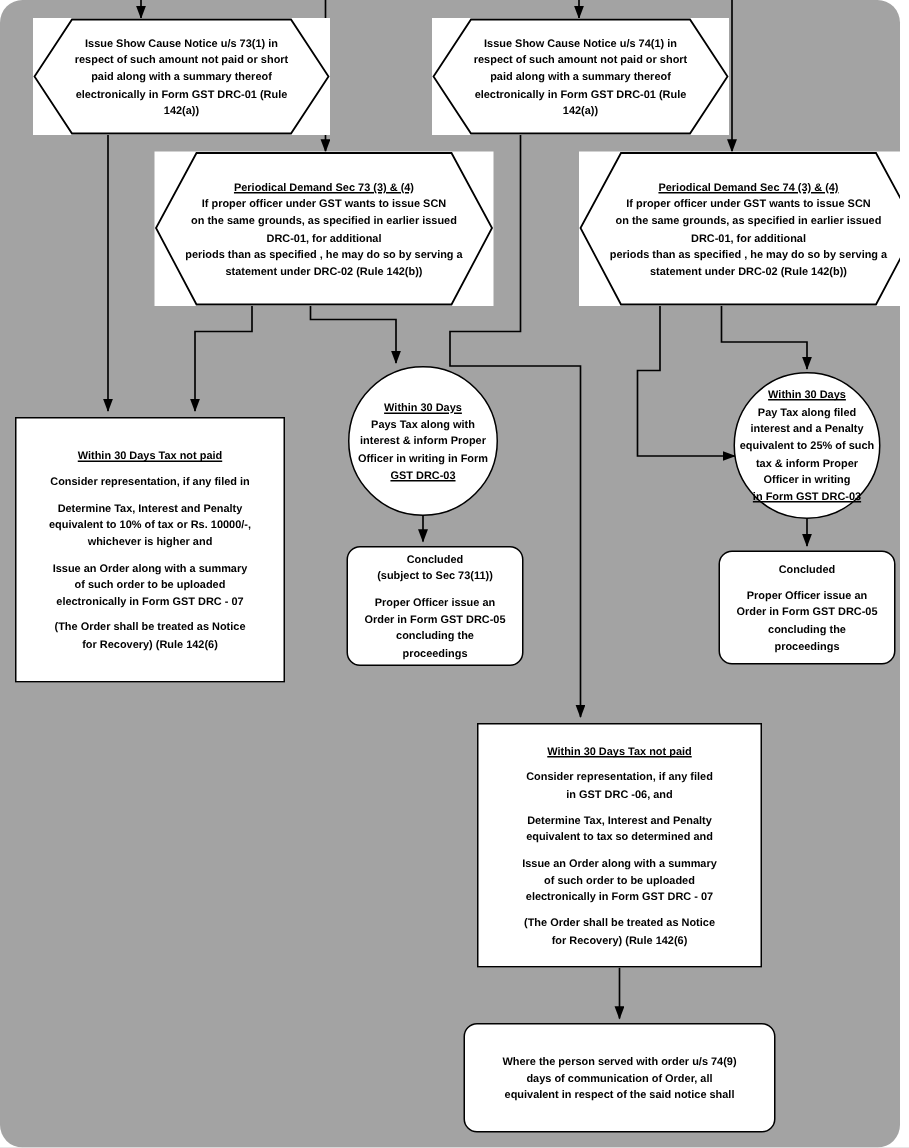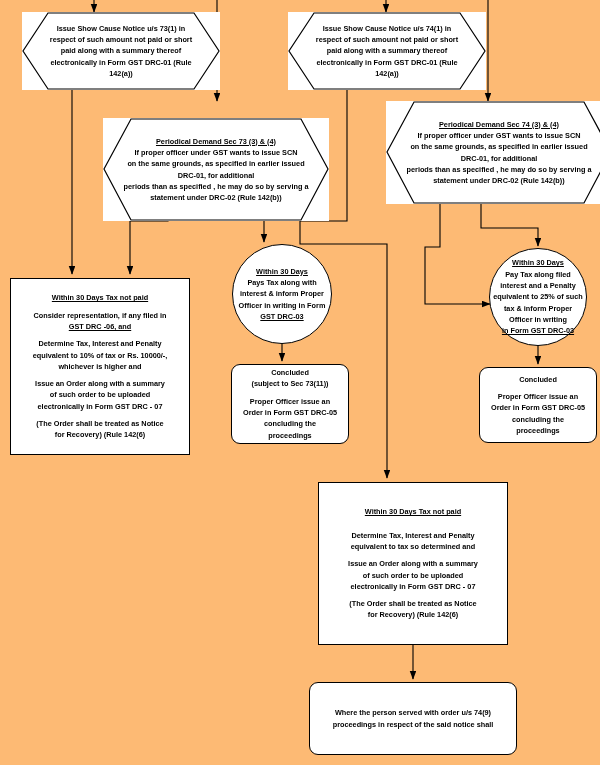--- a/index.html
+++ b/index.html
@@ -8,22 +8,23 @@
     background: #ffffff;
   }
   body {
     font-family: "Liberation Sans", sans-serif;
     -webkit-font-smoothing: antialiased;
   }
   #canvas {
     position: relative;
     width: 600px;
     height: 765px;
-    background: #fdba74;
+    background: #a3a3a3;
     overflow: hidden;
+    border-radius: 15px;
   }
   
   #wires {
     position: absolute;
     left: 0; top: 0;
     width: 606px;
     height: 765px;
     pointer-events: none;
   }
   
@@ -141,21 +142,21 @@
     </svg>
     <div class="txt">
       <span class="ln">Issue Show Cause Notice u/s 74(1) in</span>
       <span class="ln">respect of such amount not paid or short</span>
       <span class="ln">paid along with a summary thereof</span>
       <span class="ln">electronically in Form GST DRC-01 (Rule</span>
       <span class="ln">142(a))</span>
     </div>
   </div>
 
-  <div class="node hex" style="left:103px; top:118px; width:226px; height:103px;justify-content:center;">
+  <div class="node hex" style="left:103px; top:101px; width:226px; height:103px;justify-content:center;">
     <svg class="hexshape" viewBox="0 0 226 103" preserveAspectRatio="none">
       <polygon points="28,1 198,1 225,51 198,102 28,102 1,51" fill="#fff" stroke="#000" stroke-width="1.2" vector-effect="non-scaling-stroke"></polygon>
     </svg>
     <div class="txt">
       <span class="ln u hdr">Periodical Demand Sec 73 (3) &amp; (4)</span>
       <span class="ln">If proper officer under GST wants to issue SCN</span>
       <span class="ln">on the same grounds, as specified in earlier issued</span>
       <span class="ln">DRC-01, for additional</span>
       <span class="ln">periods than as specified , he may do so by serving a</span>
       <span class="ln">statement under DRC-02 (Rule 142(b))</span>
@@ -174,21 +175,20 @@
       <span class="ln">periods than as specified , he may do so by serving a</span>
       <span class="ln">statement under DRC-02 (Rule 142(b))</span>
     </div>
   </div>
 
   <div class="node rect" style="left:10px; top:278px; width:180px; height:177px;">
     <div class="txt">
       <span class="ln u hdr">Within 30 Days Tax not paid</span>
       <div class="gap"></div>
       <span class="ln">Consider representation, if any filed in</span>
-      <span class="ln u">GST DRC -06, and</span>
       <div class="gap"></div>
       <span class="ln">Determine Tax, Interest and Penalty</span>
       <span class="ln">equivalent to 10% of tax or Rs. 10000/-,</span>
       <span class="ln">whichever is higher and</span>
       <div class="gap"></div>
       <span class="ln">Issue an Order  along with a summary</span>
       <span class="ln">of such order to be uploaded</span>
       <span class="ln">electronically in Form GST DRC - 07</span>
       <div class="gap"></div>
       <span class="ln">(The Order shall be treated as Notice</span>
@@ -238,33 +238,36 @@
       <span class="ln">Order in Form GST DRC-05</span>
       <span class="ln">concluding the</span>
       <span class="ln">proceedings</span>
     </div>
   </div>
 
   <div class="node rect" style="left:318px; top:482px; width:190px; height:163px;">
     <div class="txt">
       <span class="ln u hdr">Within 30 Days Tax not paid</span>
       <div class="gap"></div>
+      <span class="ln">Consider representation, if any filed</span>
+      <span class="ln">in GST DRC -06, and</span>
       <div class="gap"></div>
       <span class="ln">Determine Tax, Interest and Penalty</span>
       <span class="ln">equivalent to tax so determined and</span>
       <div class="gap"></div>
       <span class="ln">Issue an Order  along with a summary</span>
       <span class="ln">of such order to be uploaded</span>
       <span class="ln">electronically in Form GST DRC - 07</span>
       <div class="gap"></div>
       <span class="ln">(The Order shall be treated as Notice</span>
       <span class="ln">for Recovery) (Rule 142(6)</span>
     </div>
   </div>
 
   <div class="node round" style="left:309px; top:682px; width:208px; height:73px;">
     <div class="txt">
       <span class="ln">Where the person served with order u/s 74(9)</span>
-      <span class="ln">proceedings in respect of the said notice shall</span>
+      <span class="ln">days of communication of Order, all</span>
+      <span class="ln">equivalent in respect of the said notice shall</span>
     </div>
   </div>
 
 </div>
 
 </body></html>

